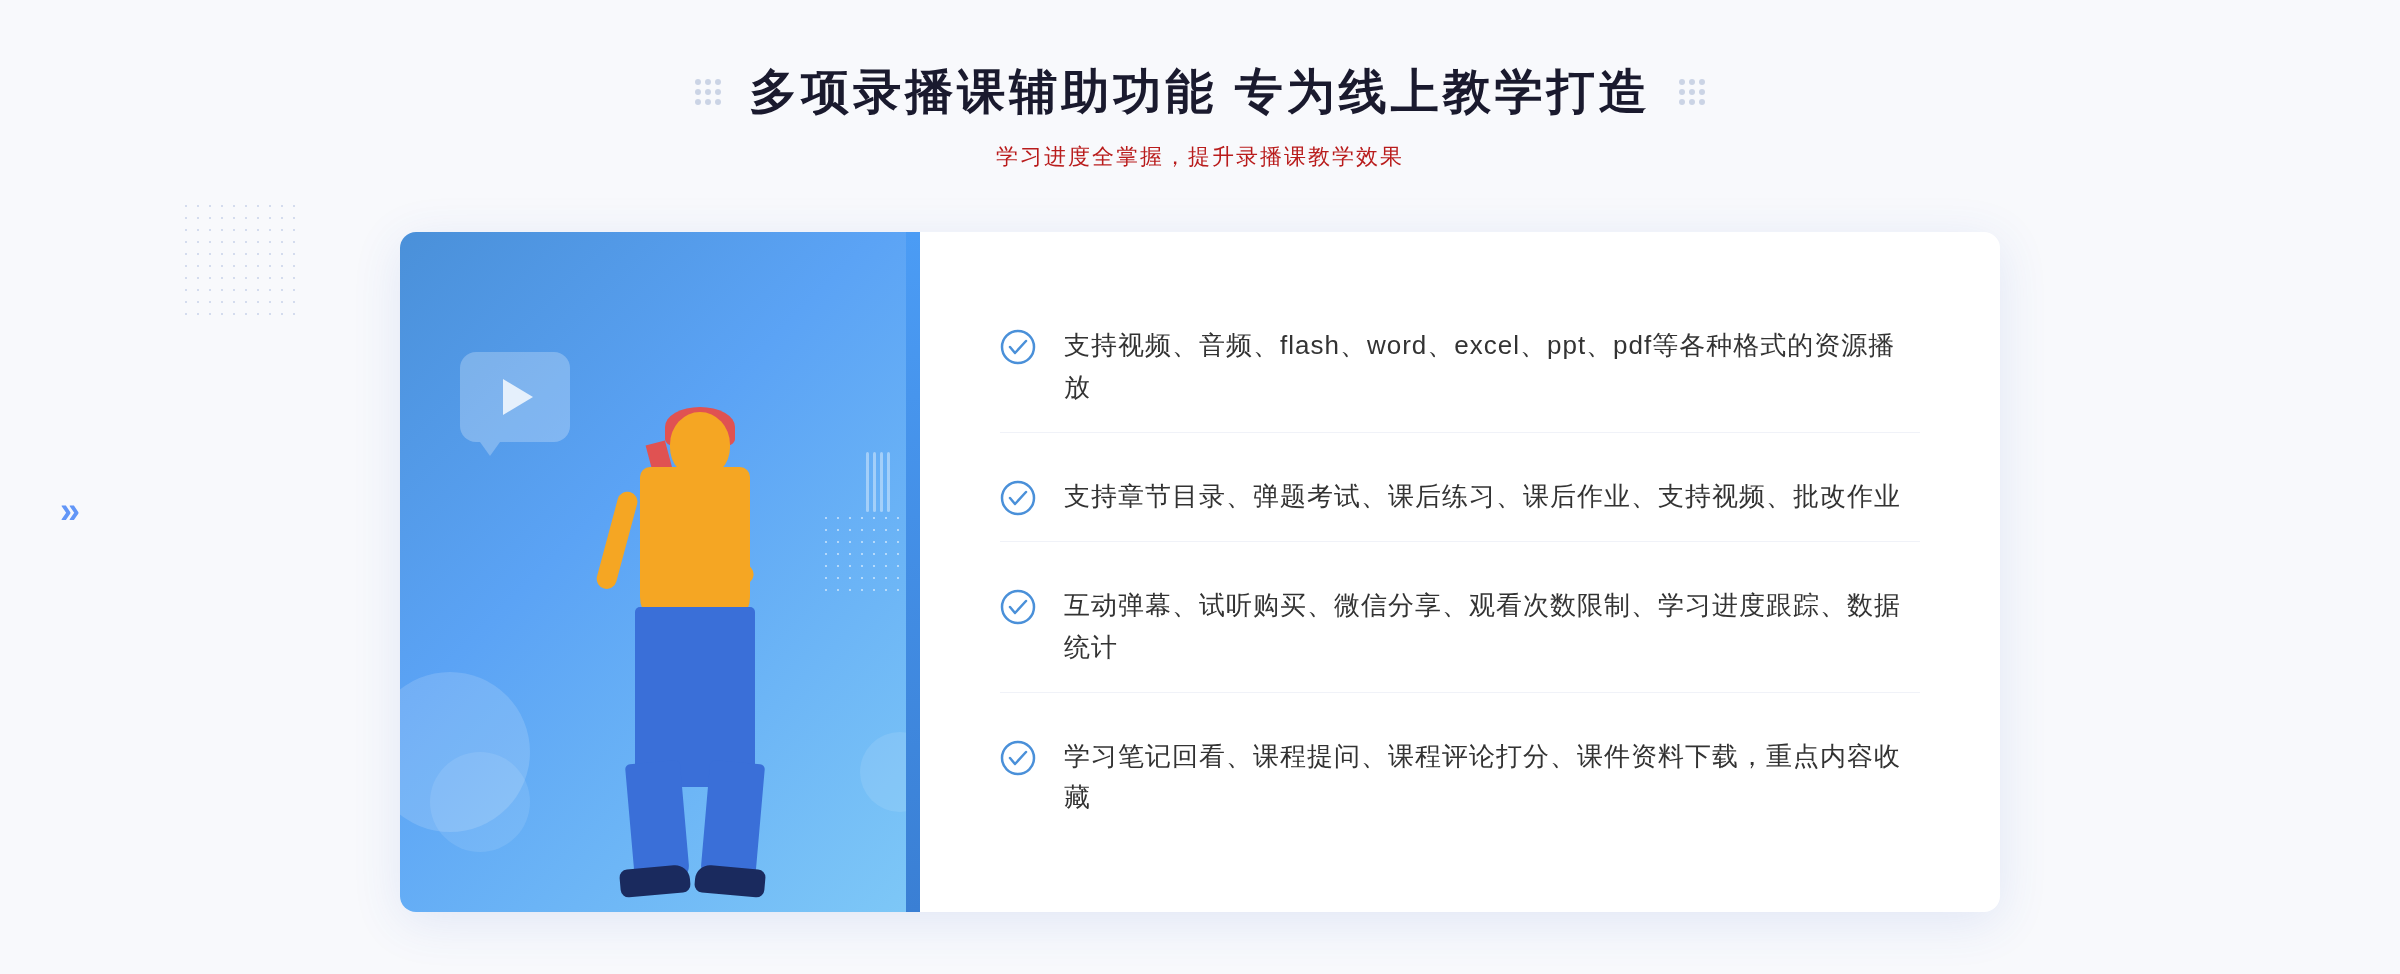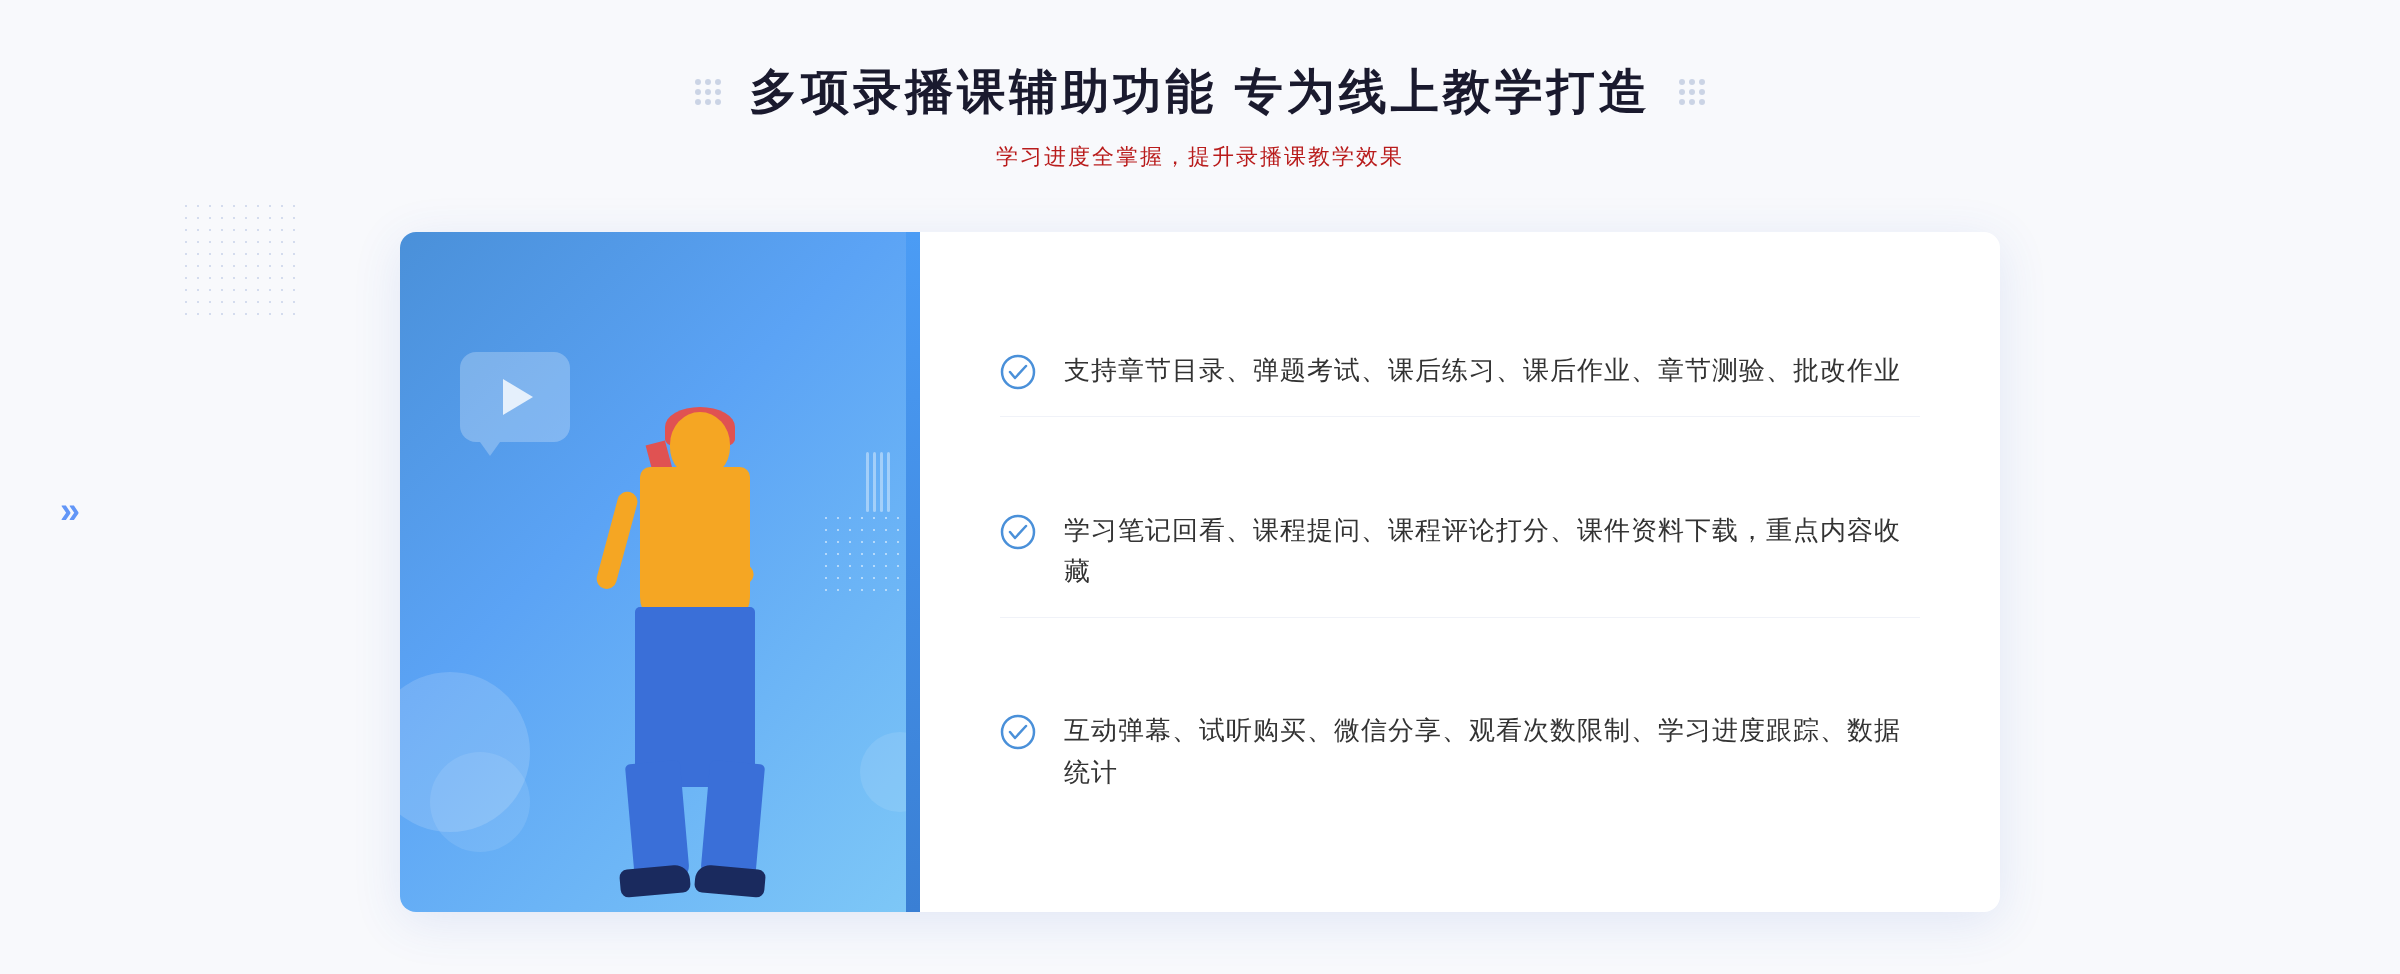--- a/index.html
+++ b/index.html
@@ -471,46 +471,55 @@
         <div class="person-leg-right"></div>
         <div class="person-shoe-left"></div>
         <div class="person-shoe-right"></div>
       </div>
 
       <div class="right-blue-bar"></div>
     </div>
 
     <div class="features-section">
 
-
       <div class="feature-item">
         <div class="check-icon">
           <svg viewBox="0 0 36 36" fill="none" xmlns="http://www.w3.org/2000/svg">
             <circle cx="18" cy="18" r="16" stroke="#4a90d9" stroke-width="2.5"></circle>
             <polyline points="10,18 15,24 26,12" stroke="#4a90d9" stroke-width="2.5" stroke-linecap="round" stroke-linejoin="round" fill="none"></polyline>
           </svg>
         </div>
-        <span class="feature-text">支持章节目录、弹题考试、课后练习、课后作业、章节测验、批改作业</span>
+        <span class="feature-text">支持视频、音频、flash、word、excel、ppt、pdf等各种格式的资源播放</span>
+      </div>
+
+      <div class="feature-item">
+        <div class="check-icon">
+          <svg viewBox="0 0 36 36" fill="none" xmlns="http://www.w3.org/2000/svg">
+            <circle cx="18" cy="18" r="16" stroke="#4a90d9" stroke-width="2.5"></circle>
+            <polyline points="10,18 15,24 26,12" stroke="#4a90d9" stroke-width="2.5" stroke-linecap="round" stroke-linejoin="round" fill="none"></polyline>
+          </svg>
+        </div>
+        <span class="feature-text">支持章节目录、弹题考试、课后练习、课后作业、支持视频、批改作业</span>
+      </div>
+
+      <div class="feature-item">
+        <div class="check-icon">
+          <svg viewBox="0 0 36 36" fill="none" xmlns="http://www.w3.org/2000/svg">
+            <circle cx="18" cy="18" r="16" stroke="#4a90d9" stroke-width="2.5"></circle>
+            <polyline points="10,18 15,24 26,12" stroke="#4a90d9" stroke-width="2.5" stroke-linecap="round" stroke-linejoin="round" fill="none"></polyline>
+          </svg>
+        </div>
+        <span class="feature-text">互动弹幕、试听购买、微信分享、观看次数限制、学习进度跟踪、数据统计</span>
       </div>
 
       <div class="feature-item">
         <div class="check-icon">
           <svg viewBox="0 0 36 36" fill="none" xmlns="http://www.w3.org/2000/svg">
             <circle cx="18" cy="18" r="16" stroke="#4a90d9" stroke-width="2.5"></circle>
             <polyline points="10,18 15,24 26,12" stroke="#4a90d9" stroke-width="2.5" stroke-linecap="round" stroke-linejoin="round" fill="none"></polyline>
           </svg>
         </div>
         <span class="feature-text">学习笔记回看、课程提问、课程评论打分、课件资料下载，重点内容收藏</span>
       </div>
 
-      <div class="feature-item">
-        <div class="check-icon">
-          <svg viewBox="0 0 36 36" fill="none" xmlns="http://www.w3.org/2000/svg">
-            <circle cx="18" cy="18" r="16" stroke="#4a90d9" stroke-width="2.5"></circle>
-            <polyline points="10,18 15,24 26,12" stroke="#4a90d9" stroke-width="2.5" stroke-linecap="round" stroke-linejoin="round" fill="none"></polyline>
-          </svg>
-        </div>
-        <span class="feature-text">互动弹幕、试听购买、微信分享、观看次数限制、学习进度跟踪、数据统计</span>
-      </div>
-
     </div>
   </div>
 </div>
 
 </body></html>

